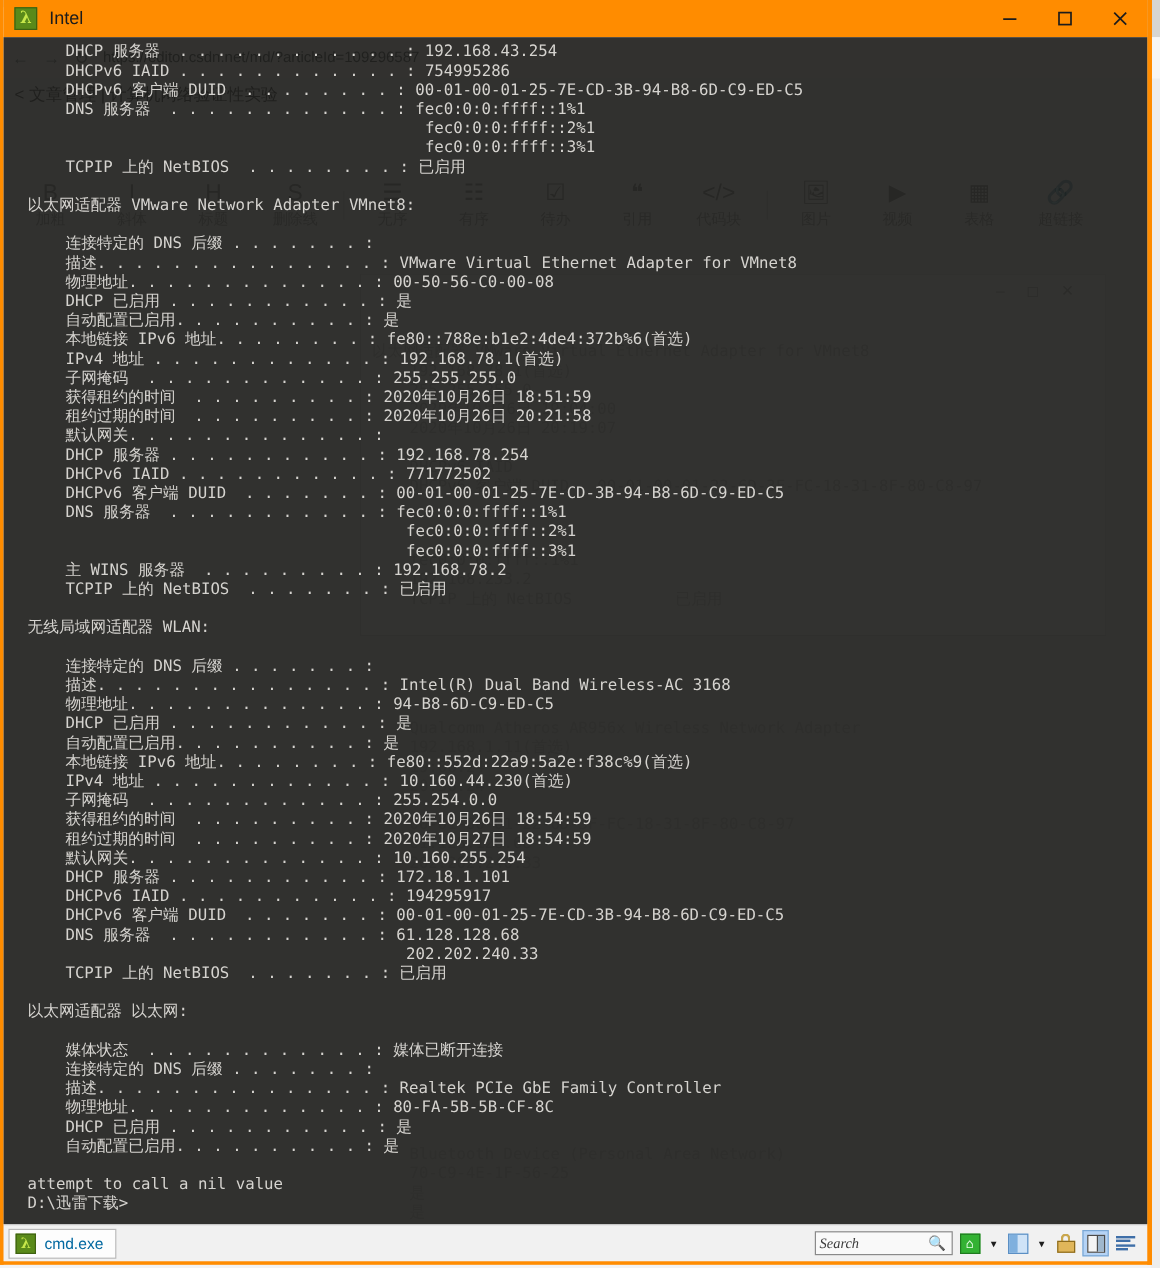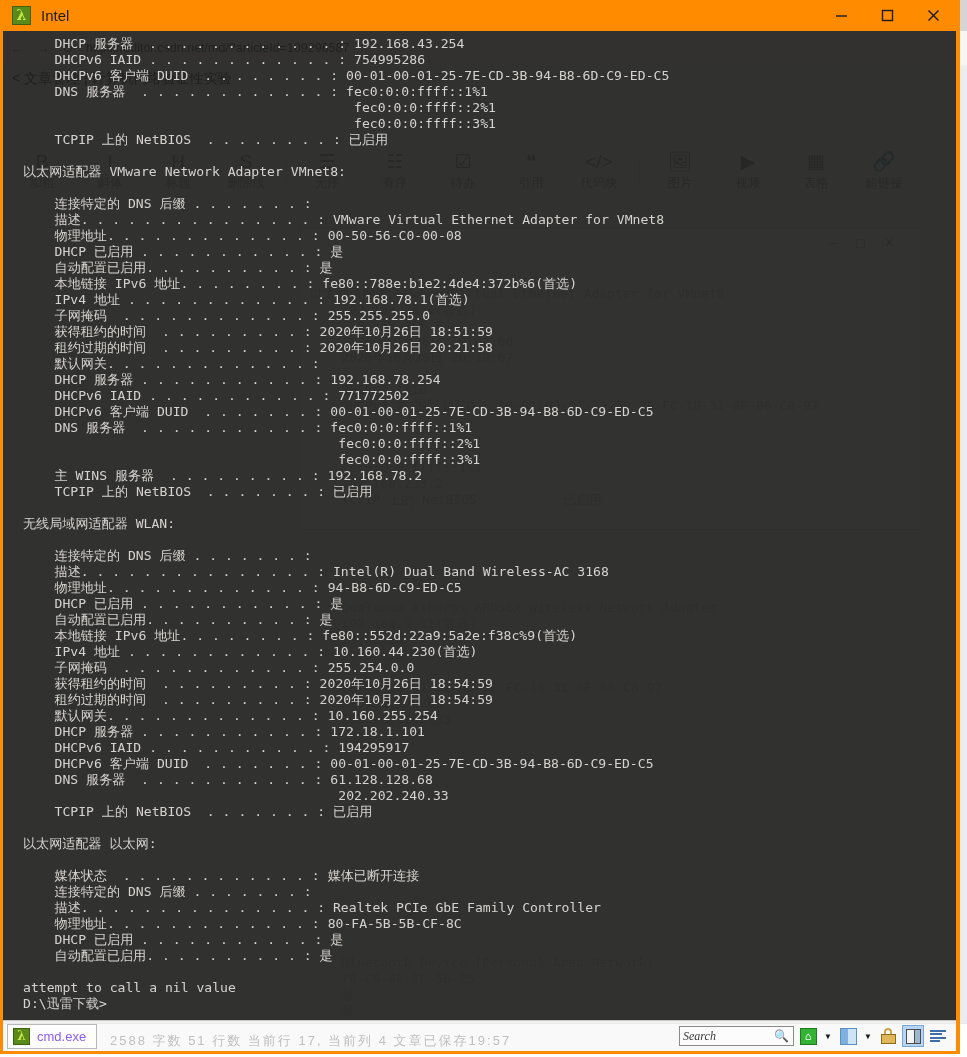--- a/index.html
+++ b/index.html
@@ -263,21 +263,21 @@
     font-family: "DejaVu Serif", serif;
     font-size: 12px;
     line-height: 15px;
     text-align: center;
     font-weight: bold;
     margin-right: 7px;
   }
   #statusbar .tab-chip .chip-label {
     font-family: "Liberation Sans", sans-serif;
     font-size: 13px;
-    color: #8b5cf6;
+    color: #0369a1;
   }
   #statusbar .sb-right {
     margin-left: auto;
     display: flex;
     align-items: center;
     gap: 3px;
     padding-right: 3px;
     justify-content: flex-end;
   }
   #statusbar .search-box {
@@ -470,21 +470,20 @@
     00-01-00-01-22-6D-3F-FC-18-31-8F-80-C8-97
     61.128.128.68
     202.202.240.33</div>
   <div class="bg-greytext" style="left: 310px; top: 955px;">    Bluetooth Device (Personal Area Network)
     70-C9-4E-1F-56-25
     是
     是</div>
 
   <div class="bg-rightrail"></div>
 
-  <div class="bg-statusline">2588 字数   51 行数   当前行 17, 当前列 4   文章已保存19:57</div>
 </div>
 
 <div id="cmder-window">
 
   <div id="titlebar">
     <div class="app-icon">λ</div>
     <div class="app-title">Intel</div>
     <div class="win-btns">
       <div class="win-btn">
         <svg width="13" height="13" viewBox="0 0 13 13">

